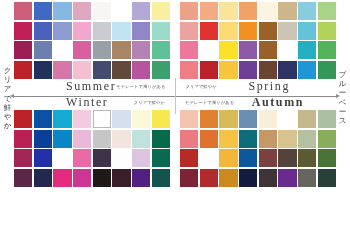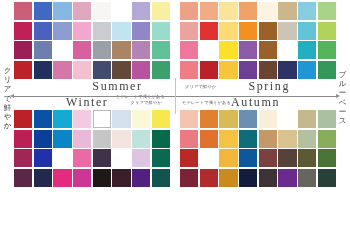--- a/index.html
+++ b/index.html
@@ -102,33 +102,33 @@
     white-space:nowrap;
   }
   .note{
     font-family:"DejaVu Sans", sans-serif;
     font-size:4.2px;
     color:#55555f;
     white-space:nowrap;
     letter-spacing:0.2px;
   }
   
-  #band-upper .half.left{justify-content:flex-start;flex-direction:column;}
+  #band-upper .half.left{justify-content:flex-start;}
   #band-upper .half.left .season{margin-left:52px;}
   #band-upper .half.left .note{margin-left:auto;margin-right:4px;}
   #band-upper .half.right{justify-content:flex-start;}
   #band-upper .half.right .note{margin-left:4px;}
   #band-upper .half.right .season{margin-left:auto;margin-right:46px;}
 
   #band-lower .half.left{justify-content:center;}
   #band-lower .half.left .season{margin-left:52px;}
   #band-lower .half.left .note{margin-left:auto;margin-right:4px;}
   #band-lower .half.right{justify-content:flex-start;}
   #band-lower .half.right .note{margin-left:4px;}
-  #band-lower .half.right .season{margin-left:auto;margin-right:56px;}
+  #band-lower .half.right .season{margin-left:auto;margin-right:32px;font-weight:bold;}
 
   
   .axis{
     position:absolute;
     left:14px;right:14px;
     top:96px;
     height:1px;
     background:#8a8a8a;
   }
   .arrow{

